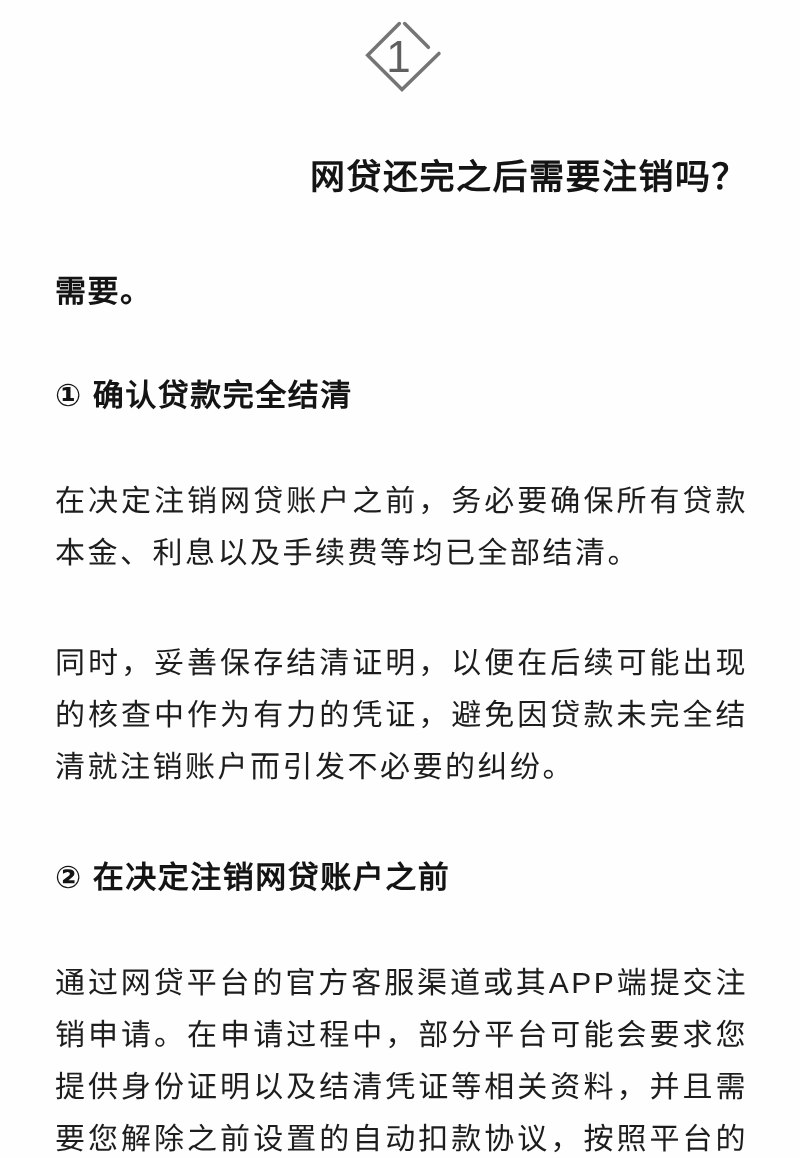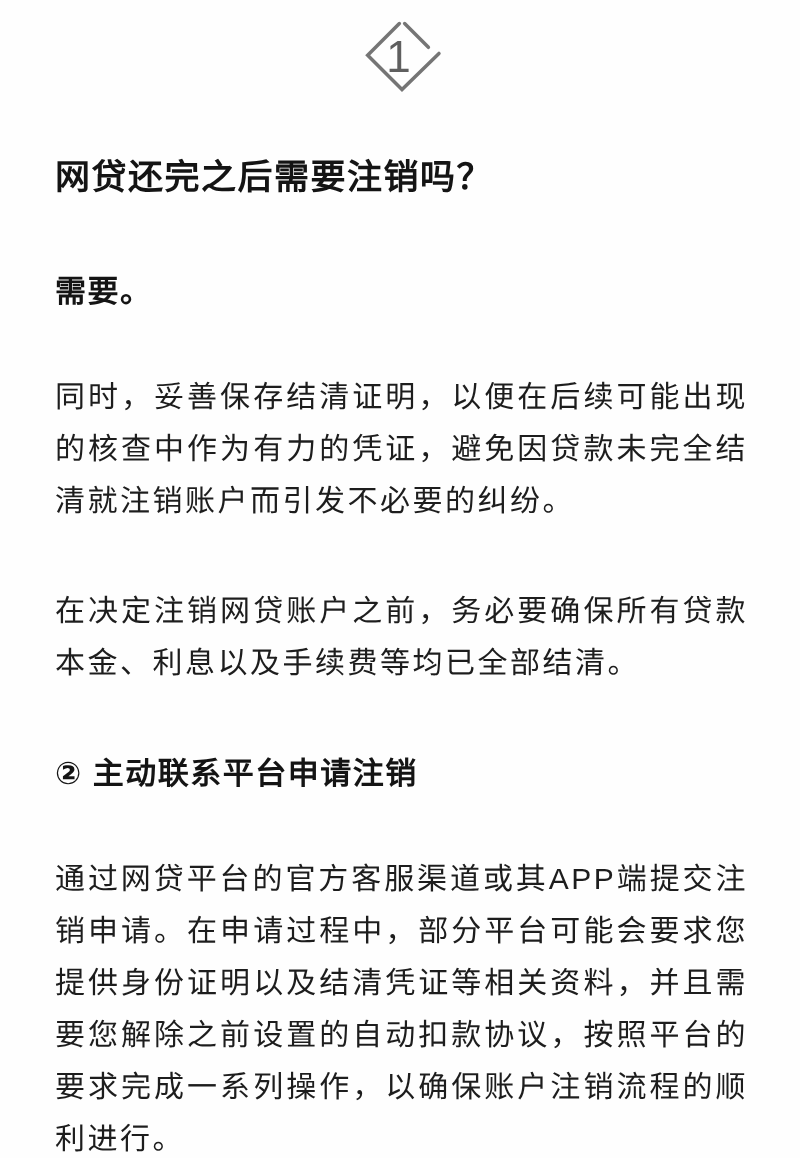--- a/index.html
+++ b/index.html
@@ -43,21 +43,21 @@
     justify-content: center;
     font-size: 44px;
     font-weight: 400;
     color: #5f5f5f;
     padding-right: 6px;
     box-sizing: border-box;
   }
   
   .article-title {
     margin: 46px 0 0 0;
-    text-align: left;
+    text-align: right;
     font-size: 35px;
     font-weight: 700;
     letter-spacing: 1.5px;
     color: #141414;
   }
   
   .answer {
     margin: 67px 0 7px 0;
     font-size: 31px;
     font-weight: 700;
@@ -97,19 +97,20 @@
       <polyline points="53,12 80,39"></polyline>
       <polyline points="47,12 11,48 50,87 92,46"></polyline>
     </svg>
     <div class="badge-number">1</div>
   </div>
 
   <h1 class="article-title">网贷还完之后需要注销吗？</h1>
 
   <p class="answer">需要。</p>
 
+  <h2 class="section-heading">① 确认贷款完全结清</h2>
+  <p class="body-para">在决定注销网贷账户之前，务必要确保所有贷款本金、利息以及手续费等均已全部结清。</p>
   <p class="body-para">同时，妥善保存结清证明，以便在后续可能出现的核查中作为有力的凭证，避免因贷款未完全结清就注销账户而引发不必要的纠纷。</p>
-  <p class="body-para">在决定注销网贷账户之前，务必要确保所有贷款本金、利息以及手续费等均已全部结清。</p>
 
-  <h2 class="section-heading">② 主动联系平台申请注销</h2>
+  <h2 class="section-heading">② 在决定注销网贷账户之前</h2>
   <p class="body-para">通过网贷平台的官方客服渠道或其APP端提交注销申请。在申请过程中，部分平台可能会要求您提供身份证明以及结清凭证等相关资料，并且需要您解除之前设置的自动扣款协议，按照平台的要求完成一系列操作，以确保账户注销流程的顺利进行。</p>
 
 </div>
 
 </body></html>

